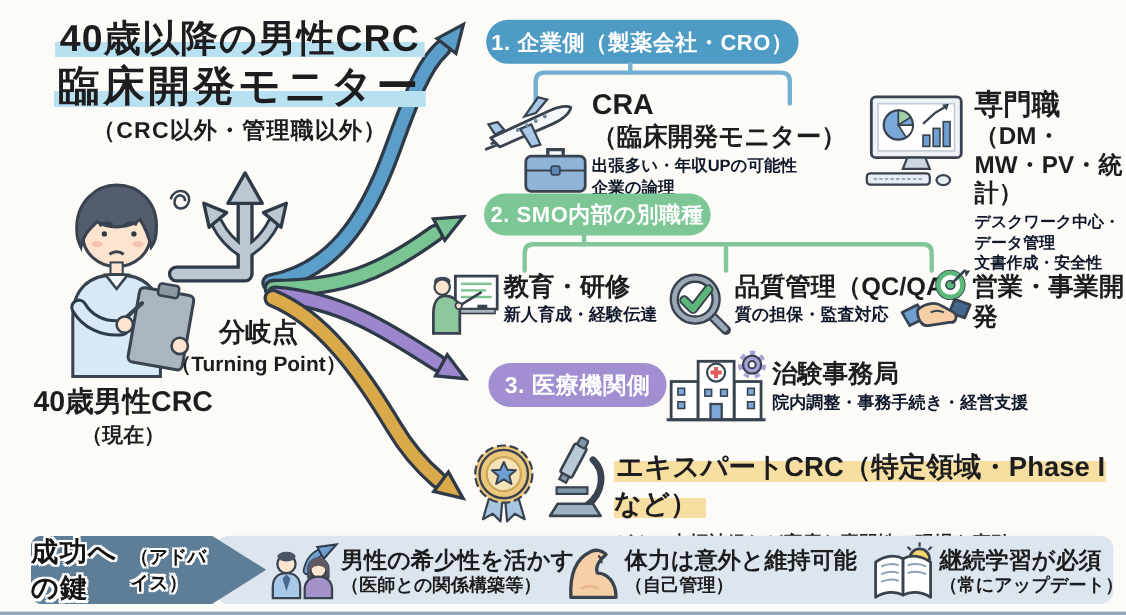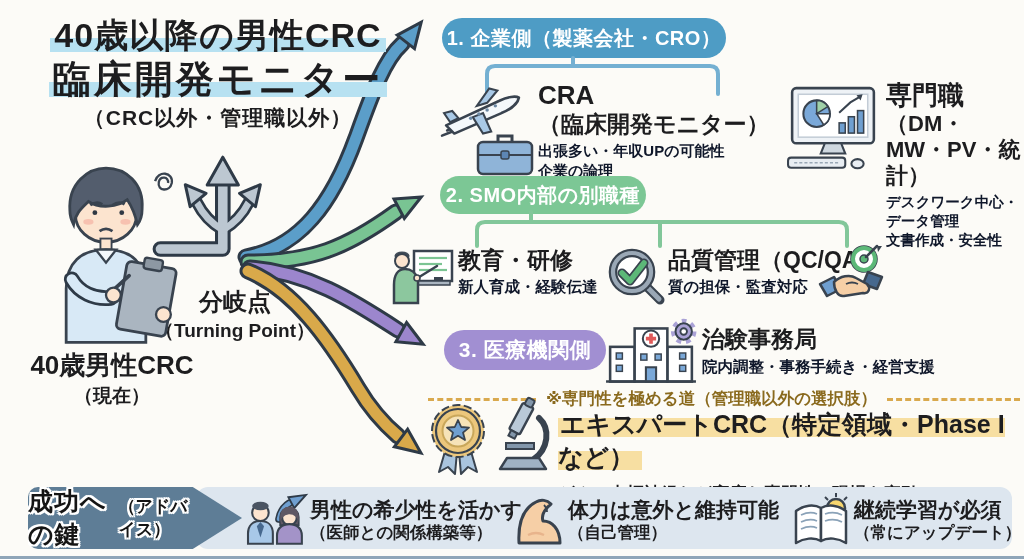--- a/index.html
+++ b/index.html
@@ -233,20 +233,21 @@
     <circle cx="44" cy="15" r="11" fill="#fff" stroke="#5cb878" stroke-width="4"></circle>
     <circle cx="44" cy="15" r="4" fill="#5cb878" stroke="#39434f" stroke-width="1.5"></circle>
     <path d="M46 13 L57 2" stroke="#39434f" stroke-width="2.5" stroke-linecap="round"></path>
     <polygon points="57,2 62,2 58,8" fill="#39434f"></polygon>
     <path d="M0 40 L14 33 L21 45 L7 52 Z" fill="#6f9fd0" stroke="#39434f" stroke-width="2.5" stroke-linejoin="round"></path>
     <path d="M62 33 L48 28 L43 40 L57 45 Z" fill="#46688e" stroke="#39434f" stroke-width="2.5" stroke-linejoin="round"></path>
     <path d="M14 38 C20 32 30 30 36 34 L47 40 C51 44 49 50 43 49 L24 52 C18 53 14 46 14 38 Z" fill="#f6cfa6" stroke="#39434f" stroke-width="2.5" stroke-linejoin="round"></path>
     <path d="M26 40 q6 -3 12 0" fill="none" stroke="#39434f" stroke-width="1.8"></path>
   </svg>
   <div class="abs" style="left:884px;top:247px;">
+    <div class="it-title" style="font-size:23px;">営業・事業開発</div>
   </div>
 
   <div class="pill pill3 abs" style="left:432px;top:330px;width:162px;height:40px;">3. 医療機関側</div>
   <svg class="abs" style="left:604px;top:320px;" width="94" height="68" viewBox="0 0 92 66">
     <circle cx="78" cy="11" r="9" fill="none" stroke="#aaa2d6" stroke-width="7" stroke-dasharray="4 4.1"></circle>
     <circle cx="78" cy="11" r="8" fill="#aaa2d6" stroke="#39434f" stroke-width="2"></circle>
     <circle cx="78" cy="11" r="3.2" fill="#fff" stroke="#39434f" stroke-width="1.8"></circle>
     <rect x="6" y="26" width="24" height="34" fill="#fff" stroke="#39434f" stroke-width="2.5"></rect>
     <rect x="62" y="26" width="24" height="34" fill="#fff" stroke="#39434f" stroke-width="2.5"></rect>
     <rect x="30" y="8" width="32" height="52" fill="#fff" stroke="#39434f" stroke-width="2.5"></rect>
@@ -259,25 +260,20 @@
     <rect x="74" y="32" width="6" height="6" fill="#7aa8d8" stroke="#39434f" stroke-width="1.4"></rect>
     <rect x="74" y="44" width="6" height="6" fill="#7aa8d8" stroke="#39434f" stroke-width="1.4"></rect>
     <rect x="41" y="46" width="10" height="14" fill="#7aa8d8" stroke="#39434f" stroke-width="2"></rect>
     <line x1="2" y1="60" x2="90" y2="60" stroke="#39434f" stroke-width="2.5"></line>
   </svg>
   <div class="abs" style="left:702px;top:326px;">
     <div class="it-title" style="font-size:23px;">治験事務局</div>
     <div class="it-desc" style="font-size:15.5px;margin-top:4px;">院内調整・事務手続き・経営支援</div>
   </div>
 
-  <div class="abs dash-row" style="left:428px;top:388px;width:592px;">
-    <div class="dash" style="width:108px;"></div>
-    <div class="dash-label">※専門性を極める道（管理職以外の選択肢）</div>
-    <div class="dash" style="flex:1;"></div>
-  </div>
   <svg class="abs" style="left:430px;top:404px;" width="62" height="72" viewBox="0 0 62 72">
     <polygon points="16,44 9,68 18,63 25,70 27,48" fill="#a9c4de" stroke="#39434f" stroke-width="2" stroke-linejoin="round"></polygon>
     <polygon points="40,44 47,68 38,63 31,70 29,48" fill="#a9c4de" stroke="#39434f" stroke-width="2" stroke-linejoin="round"></polygon>
     <circle cx="28" cy="27" r="26" fill="#ecc77c" stroke="#39434f" stroke-width="2" stroke-dasharray="8.2 3.4"></circle>
     <circle cx="28" cy="27" r="22" fill="#ecc77c" stroke="#39434f" stroke-width="2.2"></circle>
     <circle cx="28" cy="27" r="15.5" fill="#f6e3b8" stroke="#c9a75a" stroke-width="2"></circle>
     <polygon points="28,16 31.2,23 39,23.6 33,28.6 35,36 28,31.8 21,36 23,28.6 17,23.6 24.8,23" fill="#6f9fd0" stroke="#39434f" stroke-width="1.8" stroke-linejoin="round"></polygon>
   </svg>
   <svg class="abs" style="left:496px;top:398px;" width="56" height="76" viewBox="0 0 56 74">
     <path d="M38 60 C52 50 55 30 43 19" fill="none" stroke="#39434f" stroke-width="6" stroke-linecap="round"></path>

